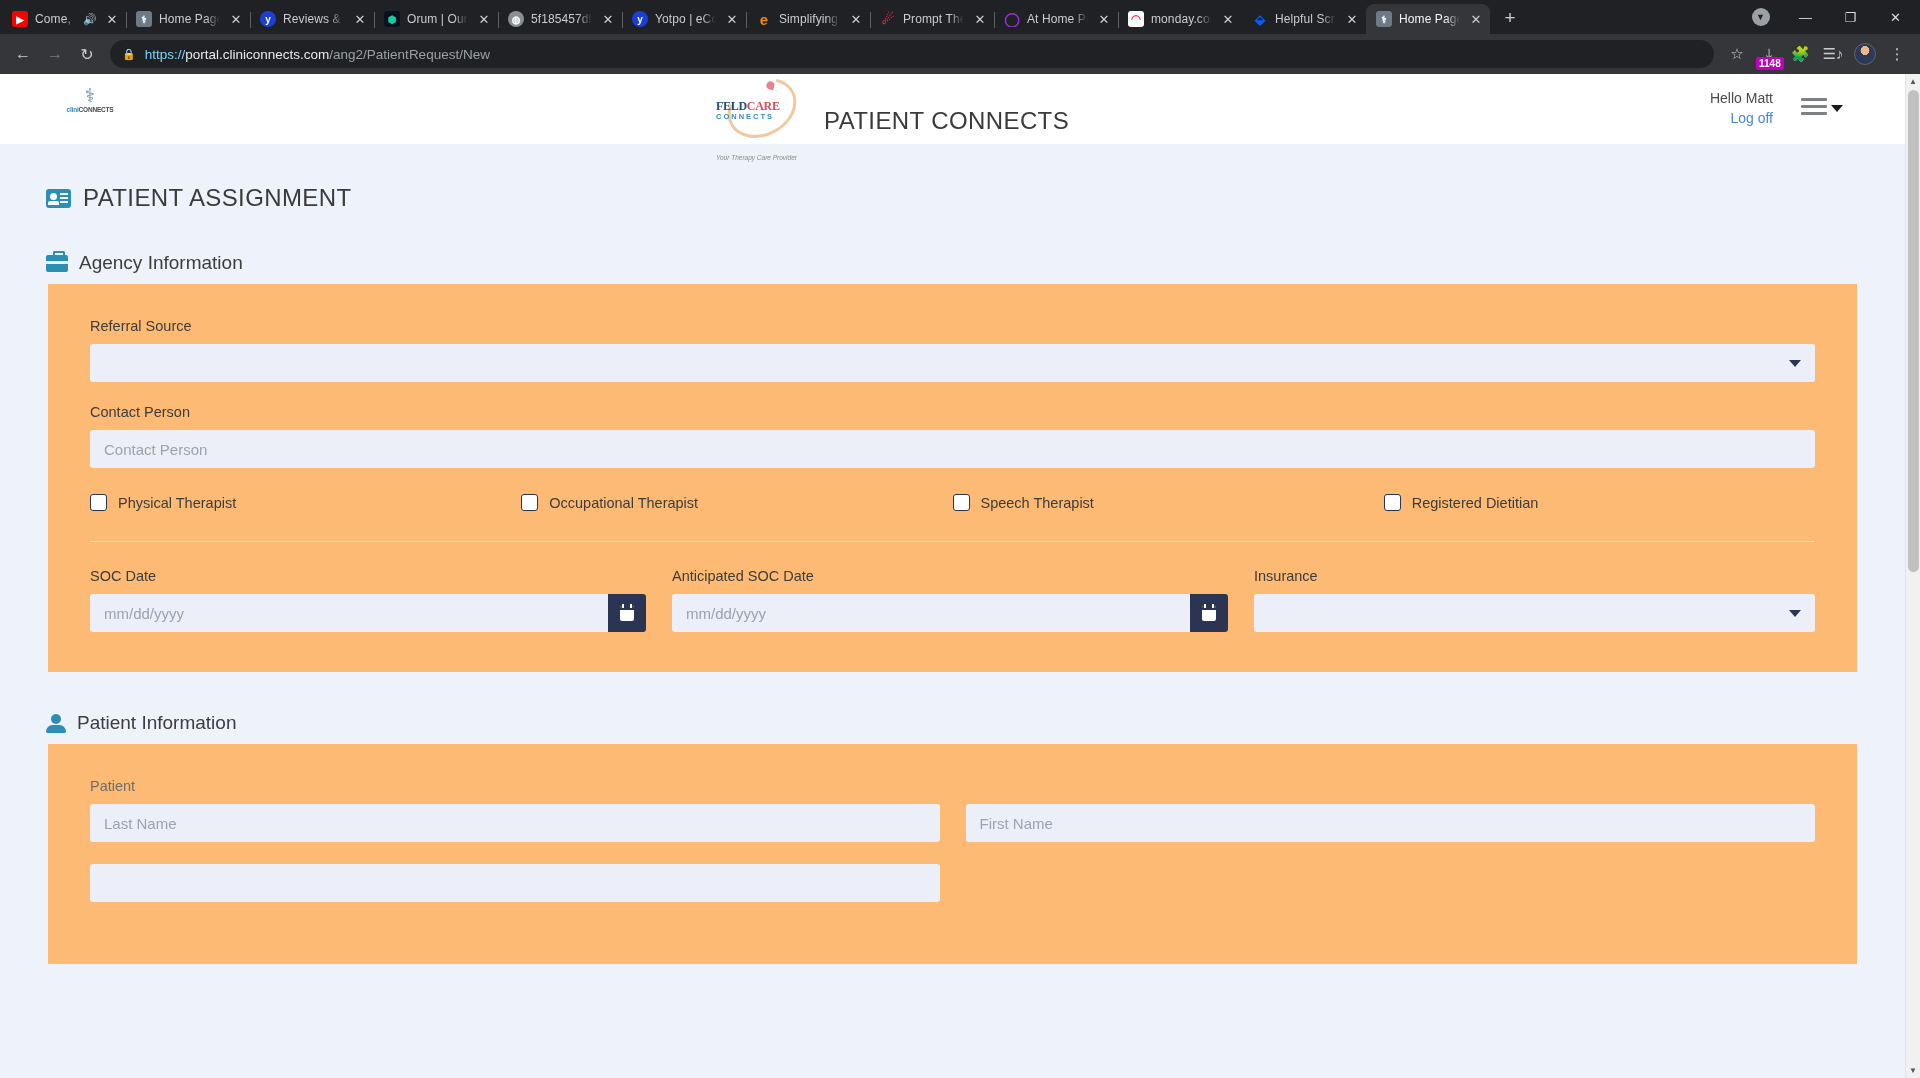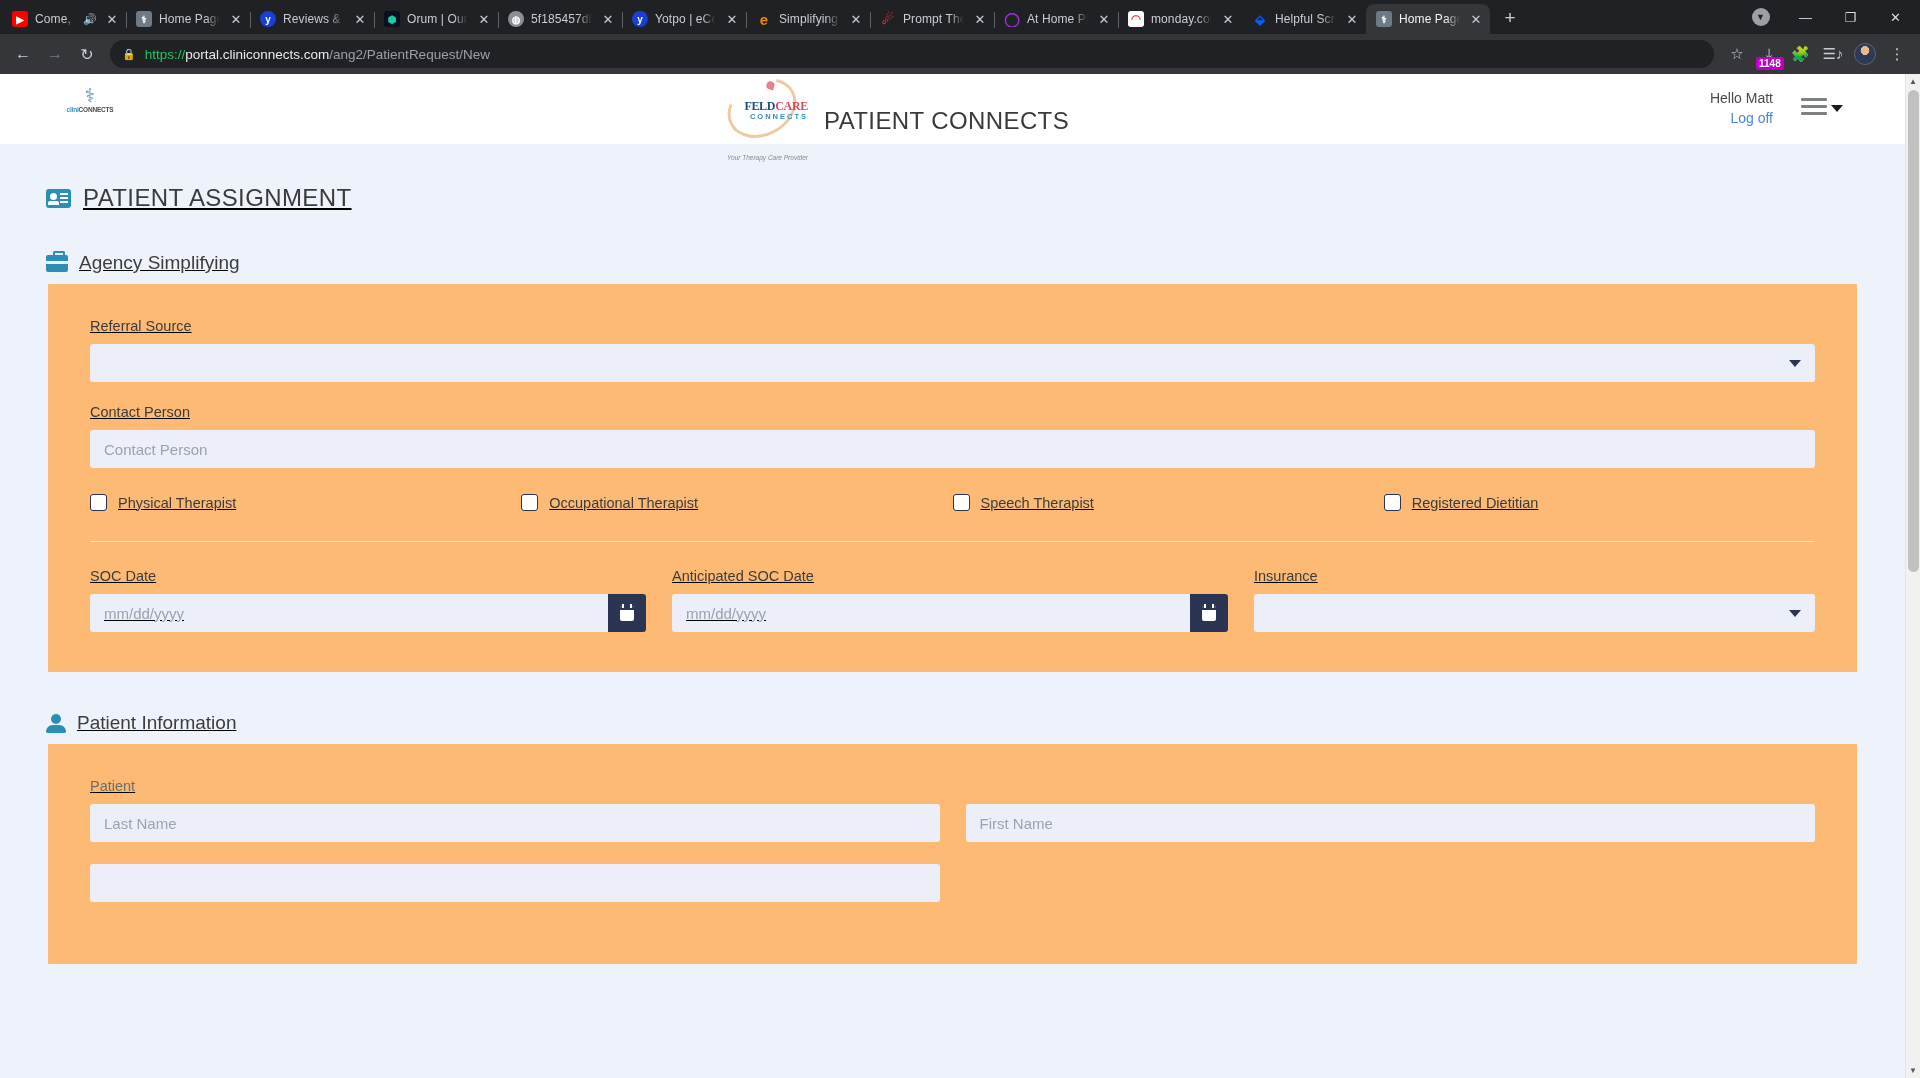--- a/index.html
+++ b/index.html
@@ -67,21 +67,21 @@
     width: 30px; height: 30px; display: flex; align-items: center; justify-content: center;
     color: #c9ccd1; font-size: 16px; border-radius: 50%;
   }
   .nav-btn.dim { color: #76797d; }
   .omnibox {
     flex: 1 1 auto; height: 28px; background: #202124; border-radius: 14px;
     display: flex; align-items: center; padding: 0 12px; gap: 9px; margin: 0 6px;
   }
   .lock { font-size: 11px; color: #c9ccd1; }
   .url { font-size: 13.5px; white-space: nowrap; overflow: hidden; }
-  .url .scheme { color: #22c55e; }
+  .url .scheme { color: #7dd3fc; }
   .url .host { color: #e8eaed; }
   .url .path { color: #9aa0a6; }
   .tb-icon {
     width: 30px; height: 30px; display: flex; align-items: center; justify-content: center;
     color: #c9ccd1; font-size: 15px; position: relative; flex: 0 0 30px;
   }
   .badge {
     position: absolute; bottom: -1px; left: 2px; background: #bf00bf; color: #fff;
     font-size: 10px; font-weight: bold; padding: 0 3px; border-radius: 2px; line-height: 13px;
   }
@@ -99,21 +99,21 @@
     height: 70px; background: #fff; display: flex; align-items: center; position: relative;
   }
   .cc-logo { position: absolute; left: 60px; top: 12px; text-align: center; width: 60px; }
   .cc-stetho { font-size: 19px; color: #5b8aa8; line-height: 20px; }
   .cc-word { font-size: 6.5px; font-weight: bold; letter-spacing: -0.2px; }
   .cc-word .a { color: #2f8fbf; } .cc-word .b { color: #4a4a4a; }
 
   .brand-wrap {
     position: absolute; left: 716px; top: 6px; display: flex; align-items: center; gap: 16px;
   }
-  .fc-mark { width: 92px; text-align: right; position: relative; }
+  .fc-mark { width: 92px; text-align: left; position: relative; }
   .fc-ring {
     width: 72px; height: 56px; margin: 0 auto; border: 3px solid #f0c9a0;
     border-top-color: transparent; border-radius: 50%; position: relative;
     transform: rotate(-28deg);
   }
   .fc-heart {
     position: absolute; right: 11px; top: 5px; width: 8px; height: 8px;
     background: #e8808f; border-radius: 50% 50% 50% 0; transform: rotate(-45deg);
   }
   .fc-txt { position: absolute; left: 0; right: 0; top: 20px; }
@@ -126,21 +126,21 @@
 
   .hello-block { position: absolute; right: 132px; top: 14px; text-align: right; }
   .hello-name { font-size: 14px; color: #4a4a4a; line-height: 20px; }
   .logoff { font-size: 14px; color: #4a86d8; line-height: 20px; text-decoration: none; display: inline-block; }
   .hamburger { position: absolute; right: 62px; top: 24px; display: flex; align-items: center; gap: 4px; }
   .bars { display: flex; flex-direction: column; gap: 4px; }
   .bars i { display: block; width: 26px; height: 3px; background: #7e8184; border-radius: 1px; }
   .caret-d { width: 0; height: 0; border-left: 6px solid transparent; border-right: 6px solid transparent;
              border-top: 7px solid #1b1b1b; margin-top: 3px; }
 
-  .content { padding: 0 0 0 0; background: #eef2fa; min-height: 600px; text-decoration: underline; }
+  .content { padding: 0 0 0 0; background: #eef2fa; min-height: 600px; }
 
   .page-title {
     display: flex; align-items: center; gap: 12px; padding: 40px 0 0 46px;
     font-size: 24px; color: #3b3b3b; letter-spacing: 0.4px;
   }
   .idcard-icon {
     width: 25px; height: 19px; background: #2b8fb5; border-radius: 3px; position: relative; flex: 0 0 25px;
   }
   .idcard-icon::before {
     content:""; position: absolute; left: 4px; top: 4px; width: 7px; height: 7px;
@@ -403,21 +403,21 @@
                 <i></i>
                 <i></i>
                 <i></i>
               </span>
             </span>
           <span>PATIENT ASSIGNMENT</span>
         </div>
 
         <div class="section-head">
           <span class="briefcase"></span>
-          <span>Agency Simplifying</span>
+          <span>Agency Information</span>
         </div>
 
         <div class="card">
 
           <div class="field">
             <label class="flabel">Referral Source</label>
             <div class="select-wrap">
               <input class="ctrl" readonly="" value="" style="">
               <span class="chev"></span>
             </div>

